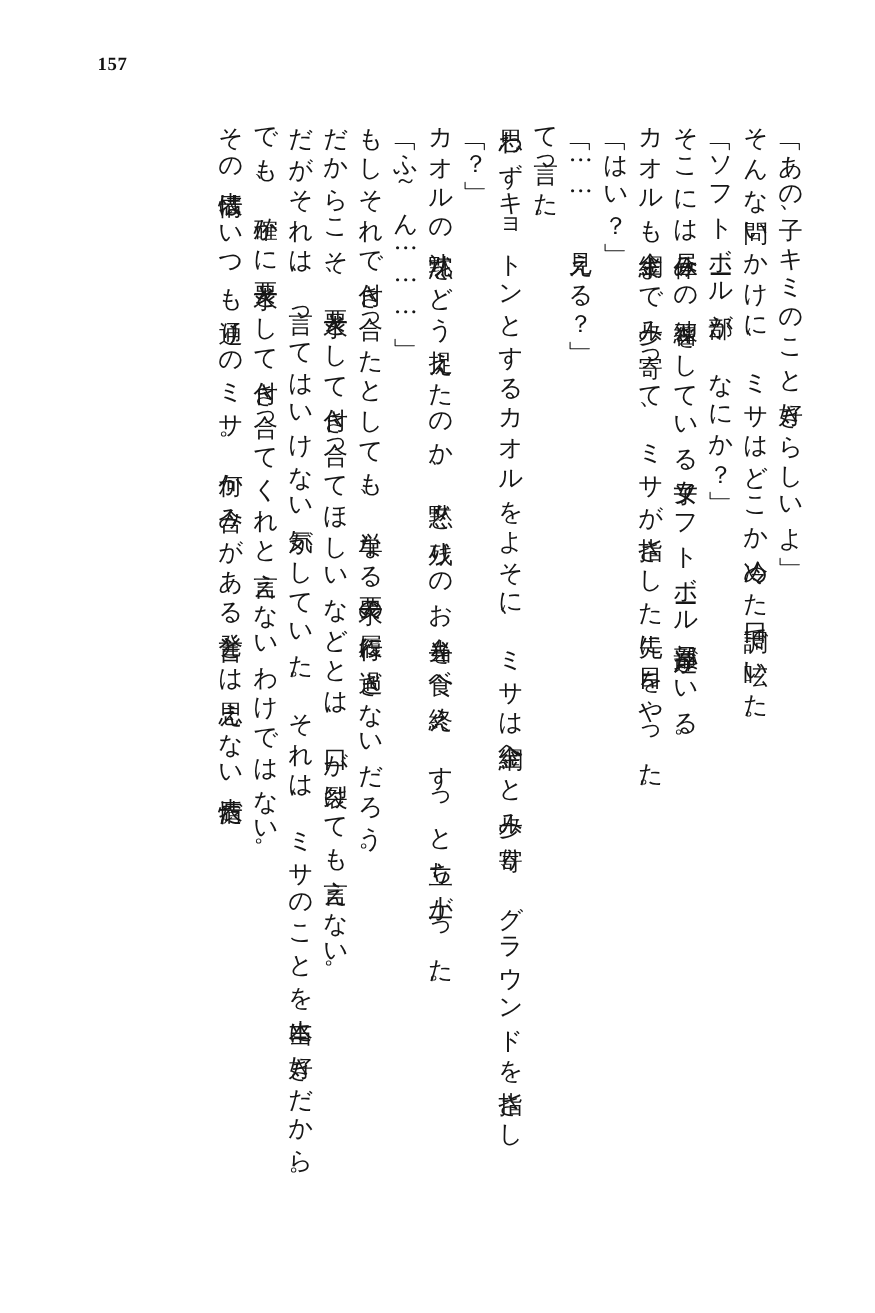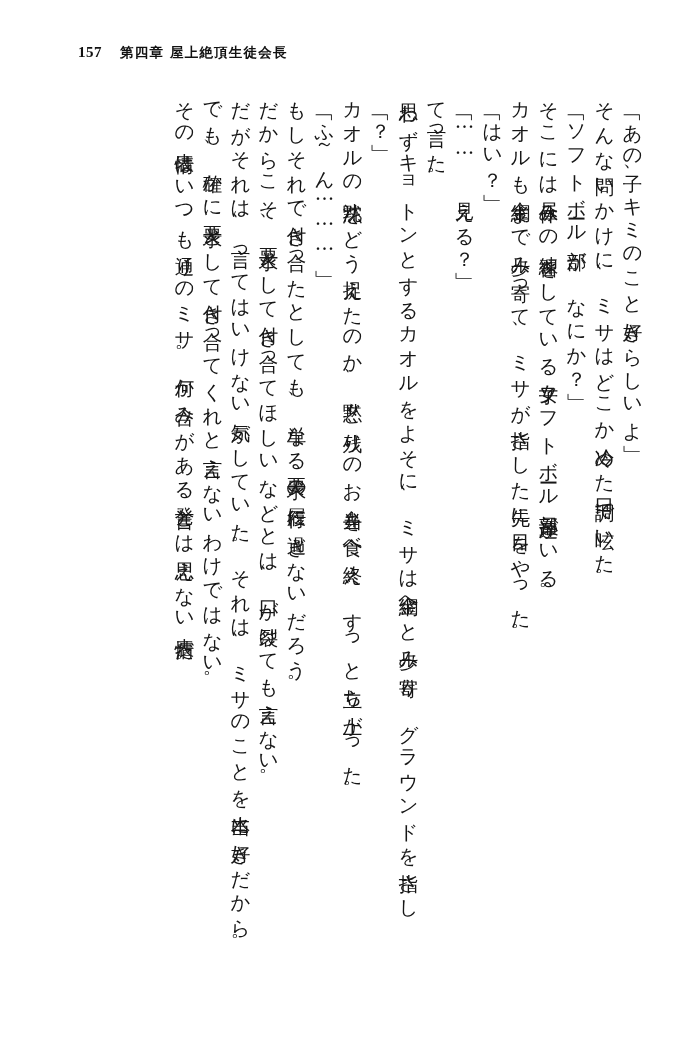--- a/index.html
+++ b/index.html
@@ -74,21 +74,20 @@
     height: 880px;
   }
 </style>
 </head>
 <body>
 
 <div class="page">
 
   <div class="header">
     <span class="page-number">157</span>
-    <span class="chapter-title">第四章 屋上絶頂生徒会長</span>
   </div>
 
   <div class="body-text">
     <div class="col">その表情はいつも通りのミサ。何か含みがある発言とは思えない表情だ。</div>
     <div class="col">でも、確かに要求として付き合ってくれと言えないわけではない。</div>
     <div class="col">だがそれは、言ってはいけない気がしていた。それは、ミサのことを本当に好きだから。</div>
     <div class="col">だからこそ、要求として付き合ってほしいなどとは、口が裂けても言えない。</div>
     <div class="col">もしそれで付き合ったとしても、単なる要求の履行に過ぎないだろう。</div>
     <div class="col indent-1">「ふ～ん………」</div>
     <div class="col">カオルの沈黙をどう捉えたのか、黙々と残りのお弁当を食べ終え、すっと立ち上がった。</div>

